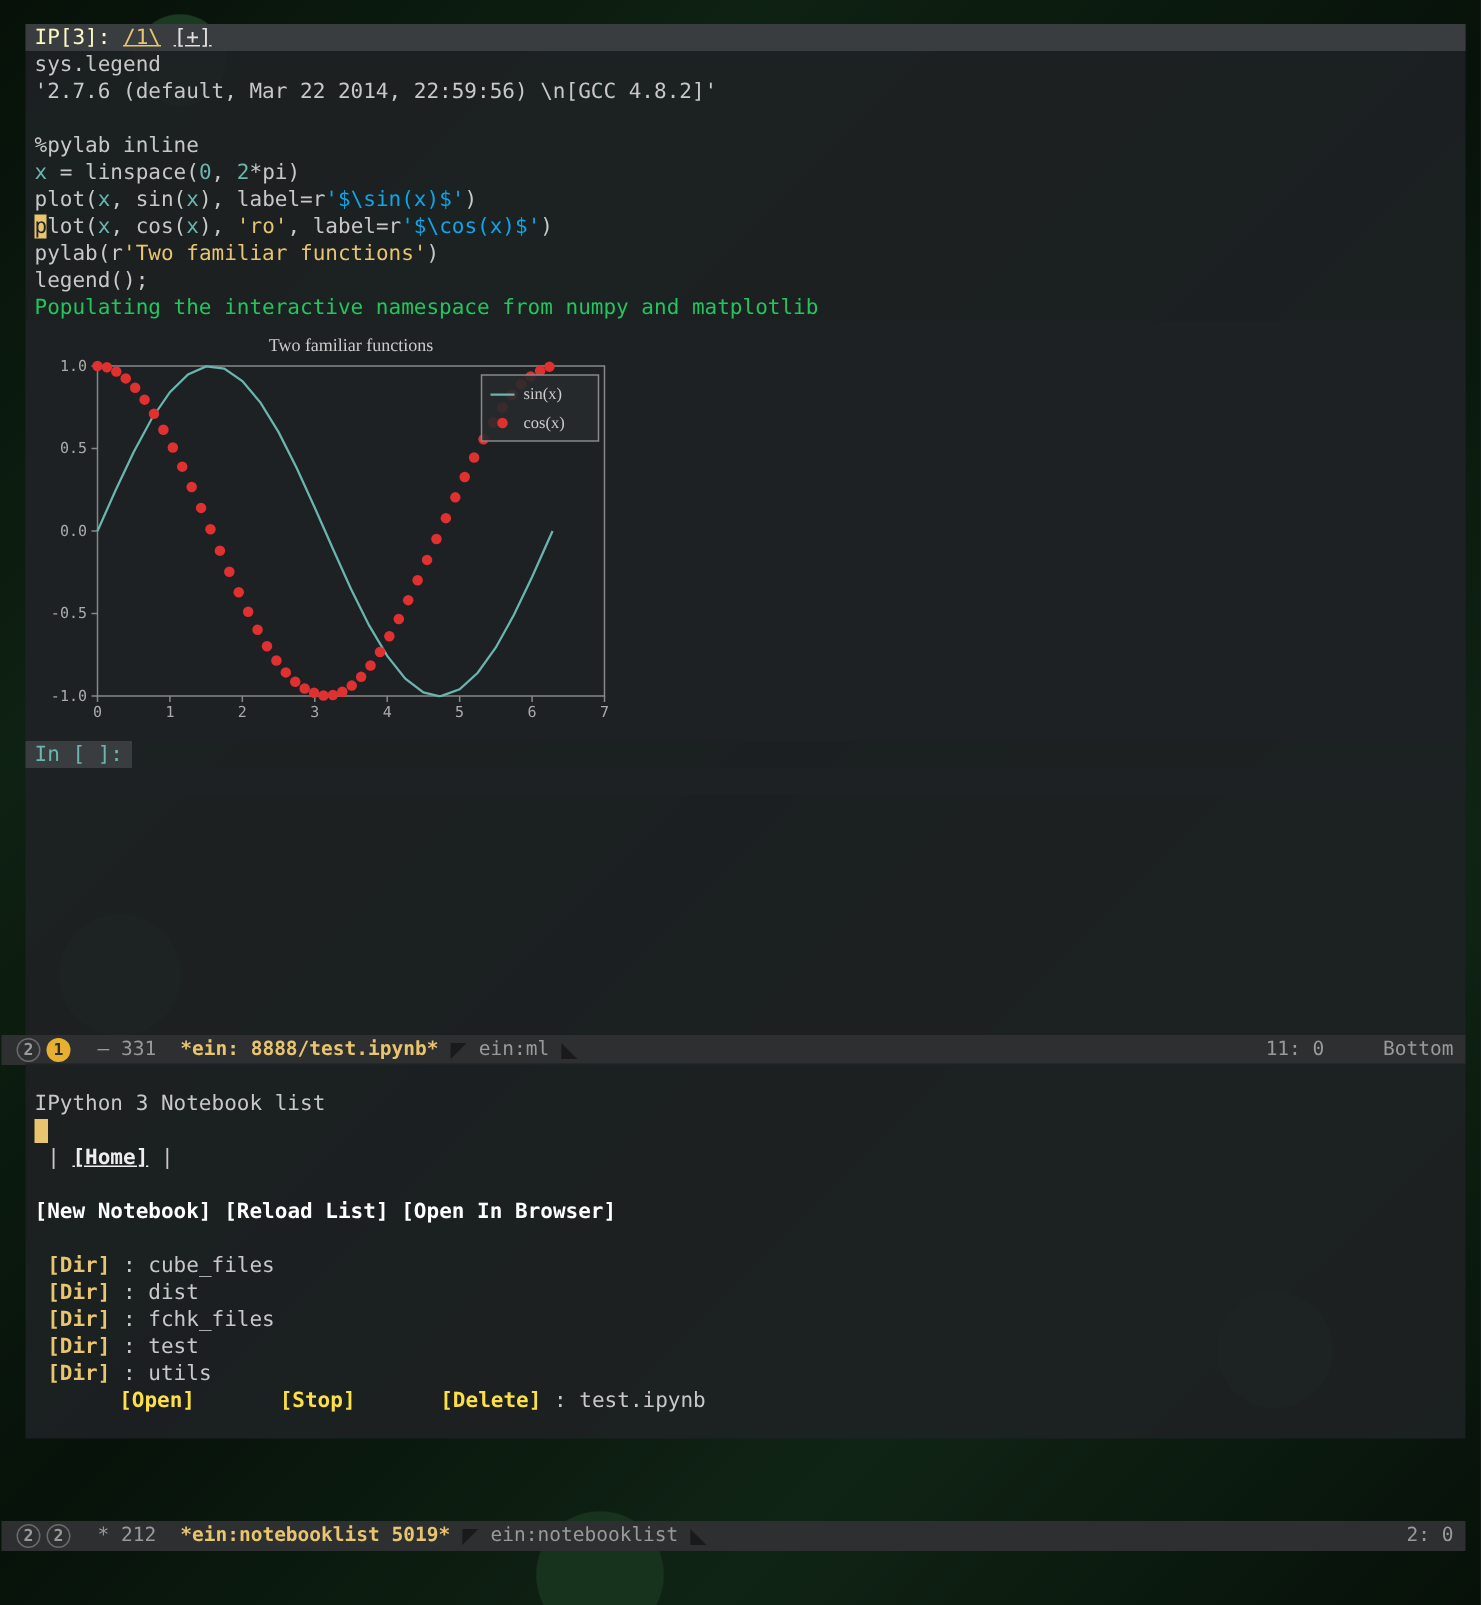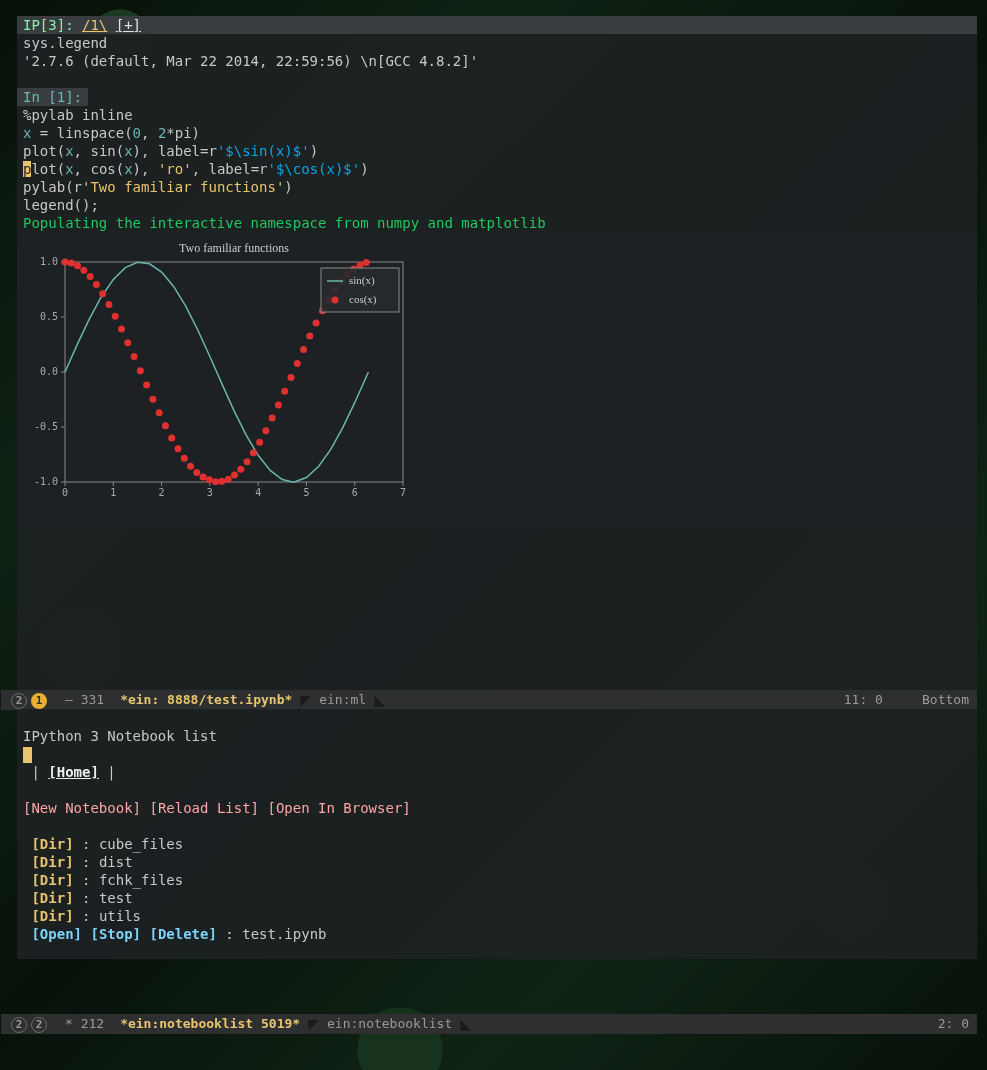--- a/index.html
+++ b/index.html
@@ -38,21 +38,21 @@
 }
 .pane-bottom {
   top: 709px;
   height: 250px;
 }
 .header-line {
   background: #3a3d40;
   padding: 0 6px;
   white-space: pre;
 }
-.header-line .ip { color: #86efac; }
+.header-line .ip { color: #fef9c3; }
 .header-line .slash { color: #e8c56e; text-decoration: underline; }
 .header-line .plus { color: #e0e0e0; text-decoration: underline; }
 .code-block { padding: 0 6px; white-space: pre; }
 .code-block .str { color: #e8c56e; }
 .code-block .strlabel { color: #0ea5e9; }
 .code-block .var { color: #6ab5b0; }
 .cell-prompt {
   background: #3a3d40;
   padding: 0 6px;
   color: #6ab5b0;
@@ -91,39 +91,38 @@
 }
 .modeline .badge.on { background: #e8b030; color: #2d2f31; }
 .modeline .badge.off { border: 1.5px solid #6a6a6a; color: #9a9a9a; }
 .modeline .seg { padding: 0 8px; }
 .modeline .buf { color: #e8c56e; font-weight: bold; }
 .modeline .arrow-dark { color:#1a1a1a; font-size:18px; }
 .modeline .right { margin-left: auto; padding-right: 8px; }
 .nb-list { padding: 0 6px; color: #c8c8c8; white-space: pre; }
 .nb-list .title { color: #c8c8c8; }
 .nb-list .home { color: #eee; font-weight: bold; text-decoration: underline; }
-.nb-list .btn { color: #fca5a5; font-weight: normal; }
+.nb-list .btn { color: #ffffff; font-weight: bold; }
 .nb-list .dir { color: #e8c56e; font-weight: bold; }
-.nb-list .act { color: #7dd3fc; font-weight: bold; }
+.nb-list .act { color: #fde047; font-weight: bold; margin-left: 48px; }
 .cursor-yellow {
   display:inline-block; width:9px; height:16px; background:#e8c56e; vertical-align:middle;
 }
 .spacer { height: 18px; }
 </style>
 </head>
 <body>
 
 <div class="bg-leaves"></div>
 
 <div class="pane pane-top">
   <div class="header-line"><span class="ip">IP[3]:</span> <span class="slash">/1\</span> <span class="plus">[+]</span></div>
   <div class="code-block"><span>sys.legend</span>
 <span>'2.7.6 (default, Mar 22 2014, 22:59:56) \n[GCC 4.8.2]'</span></div>
   <div class="spacer"></div>
-  <div><span class="cell-prompt">In [1]:</span></div>
   <div class="code-block"><span>%pylab inline</span>
 <span class="var">x</span><span> = linspace(</span><span class="var">0</span><span>, </span><span class="var">2</span><span>*pi)</span>
 <span>plot(</span><span class="var">x</span><span>, sin(</span><span class="var">x</span><span>), label=r</span><span class="strlabel">'$\sin(x)$'</span><span>)</span>
 <span class="cursor-block">p</span><span>lot(</span><span class="var">x</span><span>, cos(</span><span class="var">x</span><span>), </span><span class="str">'ro'</span><span>, label=r</span><span class="strlabel">'$\cos(x)$'</span><span>)</span>
 <span>pylab(r</span><span class="str">'Two familiar functions'</span><span>)</span>
 <span>legend();</span></div>
   <div class="output">Populating the interactive namespace from numpy and matplotlib</div>
   <div class="chart-holder">
     <svg id="chart-svg" width="395" height="268">
         <rect x="0" y="0" width="395" height="268" fill="rgba(30,33,36,0.90)"></rect>
@@ -205,20 +204,21 @@
         <circle cx="330.74857142857144" cy="30.929999999999993" r="3.5" fill="#e03030"></circle>
         <circle cx="337.0257142857143" cy="27.300000000000004" r="3.5" fill="#e03030"></circle>
         <circle cx="343.30285714285714" cy="24.44" r="3.5" fill="#e03030"></circle>
         <rect x="298" y="30" width="78" height="44" fill="rgba(40,42,44,0.9)" stroke="#888"></rect>
         <line x1="304" y1="43" x2="320" y2="43" stroke="#6ab5b0" stroke-width="1.5"></line>
         <text x="326" y="46" fill="#ccc" font-size="11" font-family="serif">sin(x)</text>
         <circle cx="312" cy="62" r="3.5" fill="#e03030"></circle>
         <text x="326" y="65" fill="#ccc" font-size="11" font-family="serif">cos(x)</text>
       </svg>
   </div>
+  <div><span class="cell-prompt">In [ ]:</span></div>
   <div class="code-block" style="height:18px; background:rgba(30,33,36,0.90);"> </div>
 </div>
 
 <div class="modeline modeline-top">
   <span class="seg">
     <span class="badge off">2</span><span class="badge on">1</span>
   </span>
   <span class="seg">— 331</span>
   <span class="seg buf">*ein: 8888/test.ipynb*</span>
   <span class="arrow-dark">◤</span>

